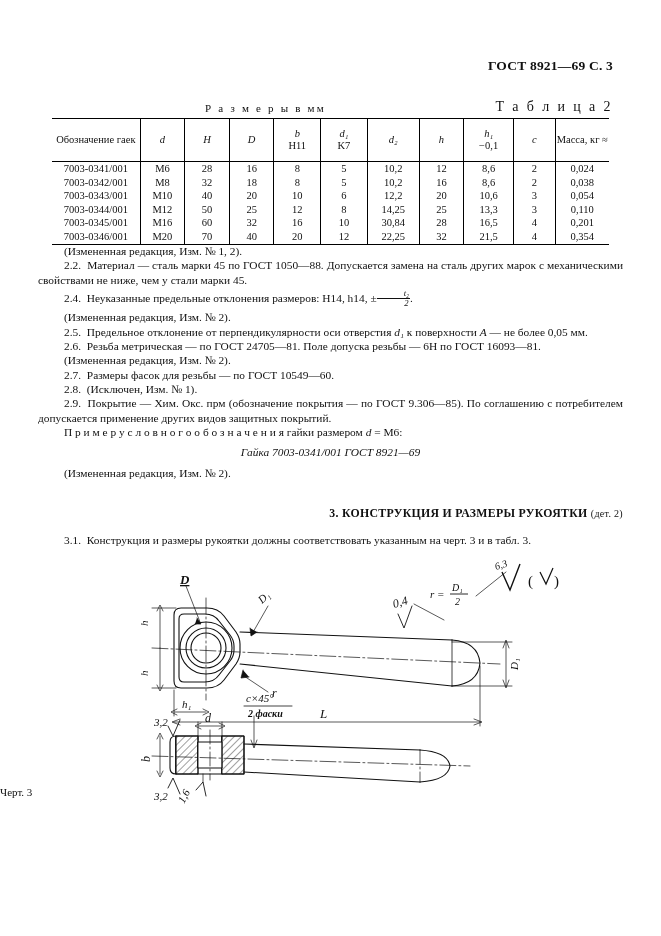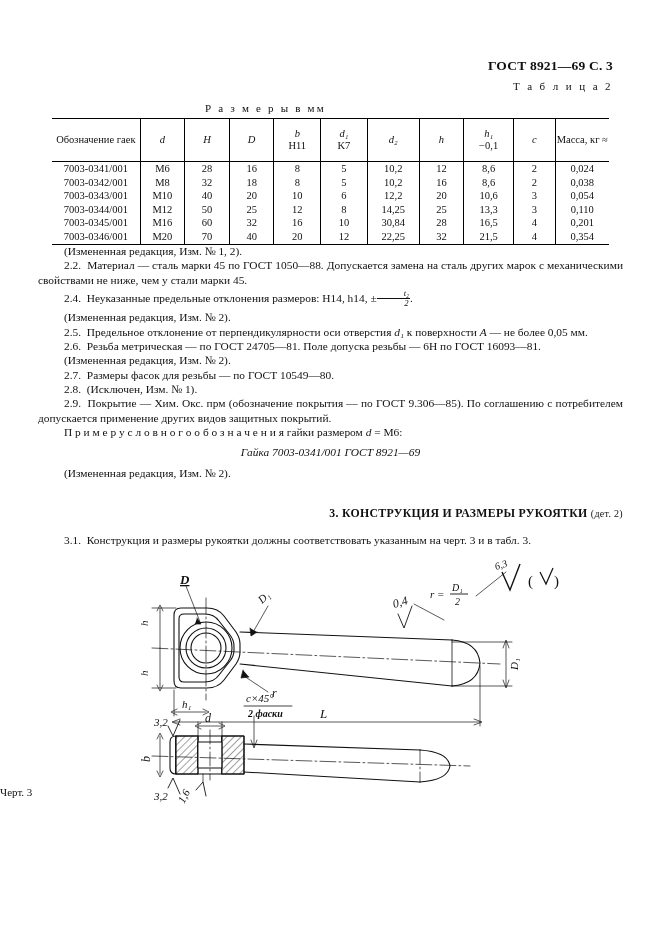--- a/index.html
+++ b/index.html
@@ -26,23 +26,23 @@
     position: absolute;
     top: 58px;
     right: 48px;
     font-weight: bold;
     font-size: 13.5px;
     letter-spacing: 0.2px;
     white-space: nowrap;
   }
   .table-caption {
     position: absolute;
-    top: 80px;
+    top: 99px;
     right: 48px;
-    font-size: 11px;
+    font-size: 14px;
     letter-spacing: 2.4px;
     white-space: nowrap;
   }
   .units-caption {
     position: absolute;
     top: 102px;
     left: 0;
     width: 531px;
     text-align: center;
     font-size: 11px;
@@ -317,21 +317,21 @@
 
     <p class="ind">
       <span>2.6.</span>&nbsp;
       <span>Резьба метрическая — по ГОСТ 24705—81. Поле допуска резьбы — 6H по ГОСТ 16093—81.</span>
     </p>
 
     <p class="ind b">(Измененная редакция, Изм. № 2).</p>
 
     <p class="ind">
       <span>2.7.</span>&nbsp;
-      <span>Размеры фасок для резьбы — по ГОСТ 10549—80.</span>
+      <span>Размеры фасок для резьбы — по ГОСТ 10549—60.</span>
     </p>
 
     <p class="ind">
       <span class="b">2.8.</span>&nbsp;
       <span class="b">(Исключен, Изм. № 1).</span>
     </p>
 
     <p class="ind">
       <span>2.9.</span>&nbsp;
       <span>Покрытие — Хим. Окс. прм (обозначение покрытия — по ГОСТ 9.306—85). По соглашению с потребителем допускается применение других видов защитных покрытий.</span>

